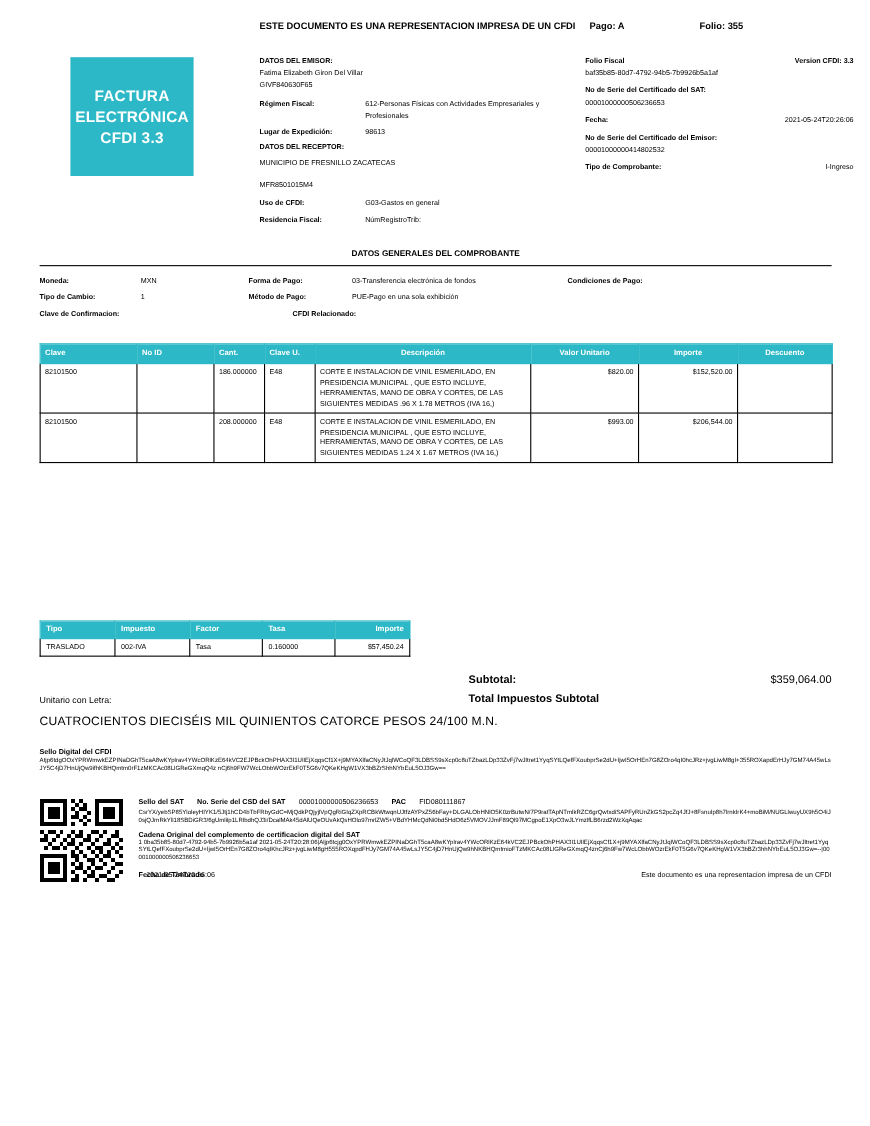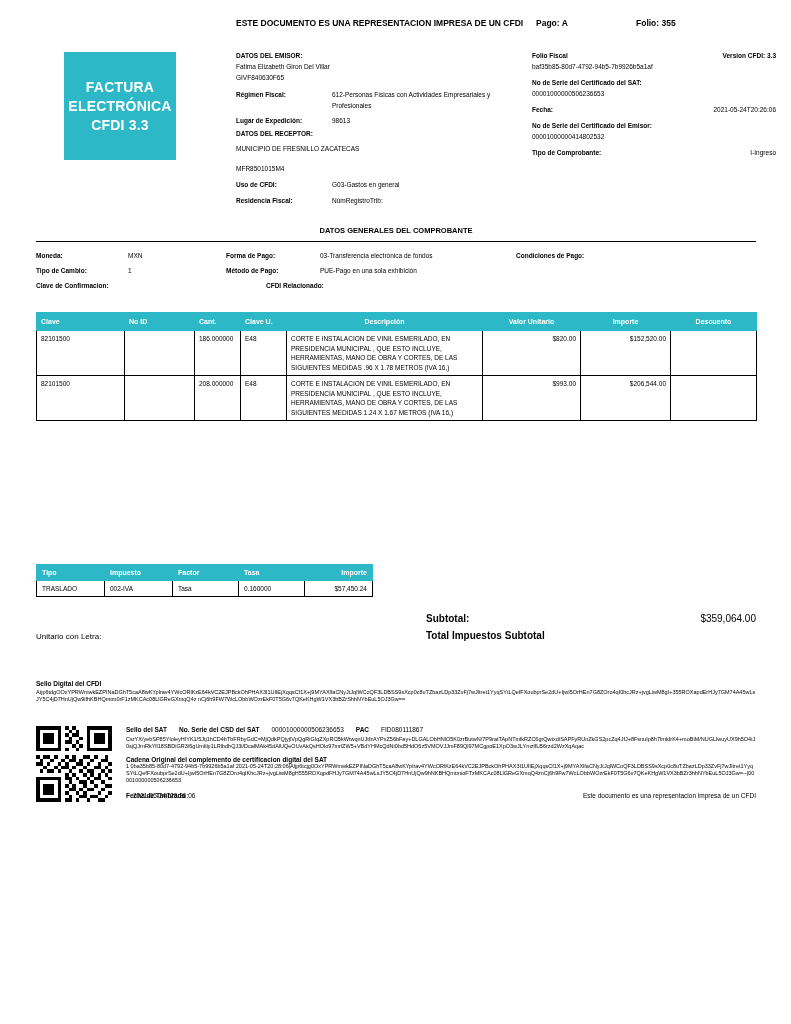--- a/index.html
+++ b/index.html
@@ -463,20 +463,21 @@
       <span>Subtotal:</span>
       <span class="amt">$359,064.00</span>
     </div>
     <div class="tr">
       <span>Total Impuestos Subtotal</span>
       <span class="amt"></span>
     </div>
   </div>
 
   <div class="letra-label">Unitario con Letra:</div>
+  <div class="letra-text">CUATROCIENTOS DIECISÉIS MIL QUINIENTOS CATORCE  PESOS 24/100 M.N.</div>
 
   <div class="sello-cfdi-title">Sello Digital del CFDI</div>
   <div class="sello-cfdi-text">Atjp6tdgOOxYPRWmwkEZPINaDGhT5caA8wKYplrav4YWcORlKzE64kVC2EJPBckOhPHAX3I1UIlEjXqqsCf1X+j9MYAXlfaCNyJtJqlWCoQF3LDBSS9sXcp0c8uTZbazLDp33ZvFj7wJltret1YyqSYtLQefFXoubprSe2dU+IjwI5OrHEn7G8ZOro4qI0hcJRz+jvgLiwM8gI+355ROXapdErHJy7GM74A45wLsJY5C4jD7HnUjQw9ifhKBHQmtm0rF1zMKCAc08LlGReGXmqQ4z nCj6h9FW7WcLObbWOzrEkF0T5G6v7QKeKHgW1VX3bBZrShhNYbEuL5OJ3Gw==</div>
 
   <div class="qr">
     <svg width="76" height="76" viewBox="0 0 21 21" shape-rendering="crispEdges" aria-hidden="true">
       <rect width="21" height="21" fill="#ffffff"></rect>
       <g fill="#000000">
         <rect x="0" y="0" width="7" height="1"></rect>
           <rect x="0" y="6" width="7" height="1"></rect>

